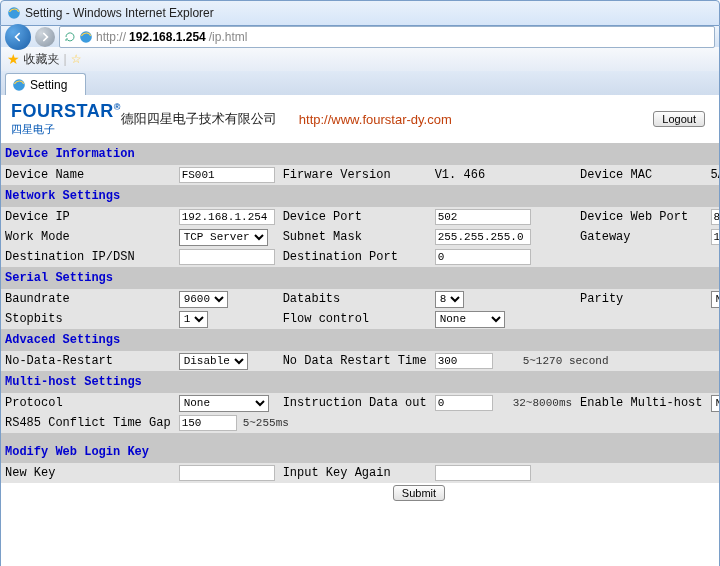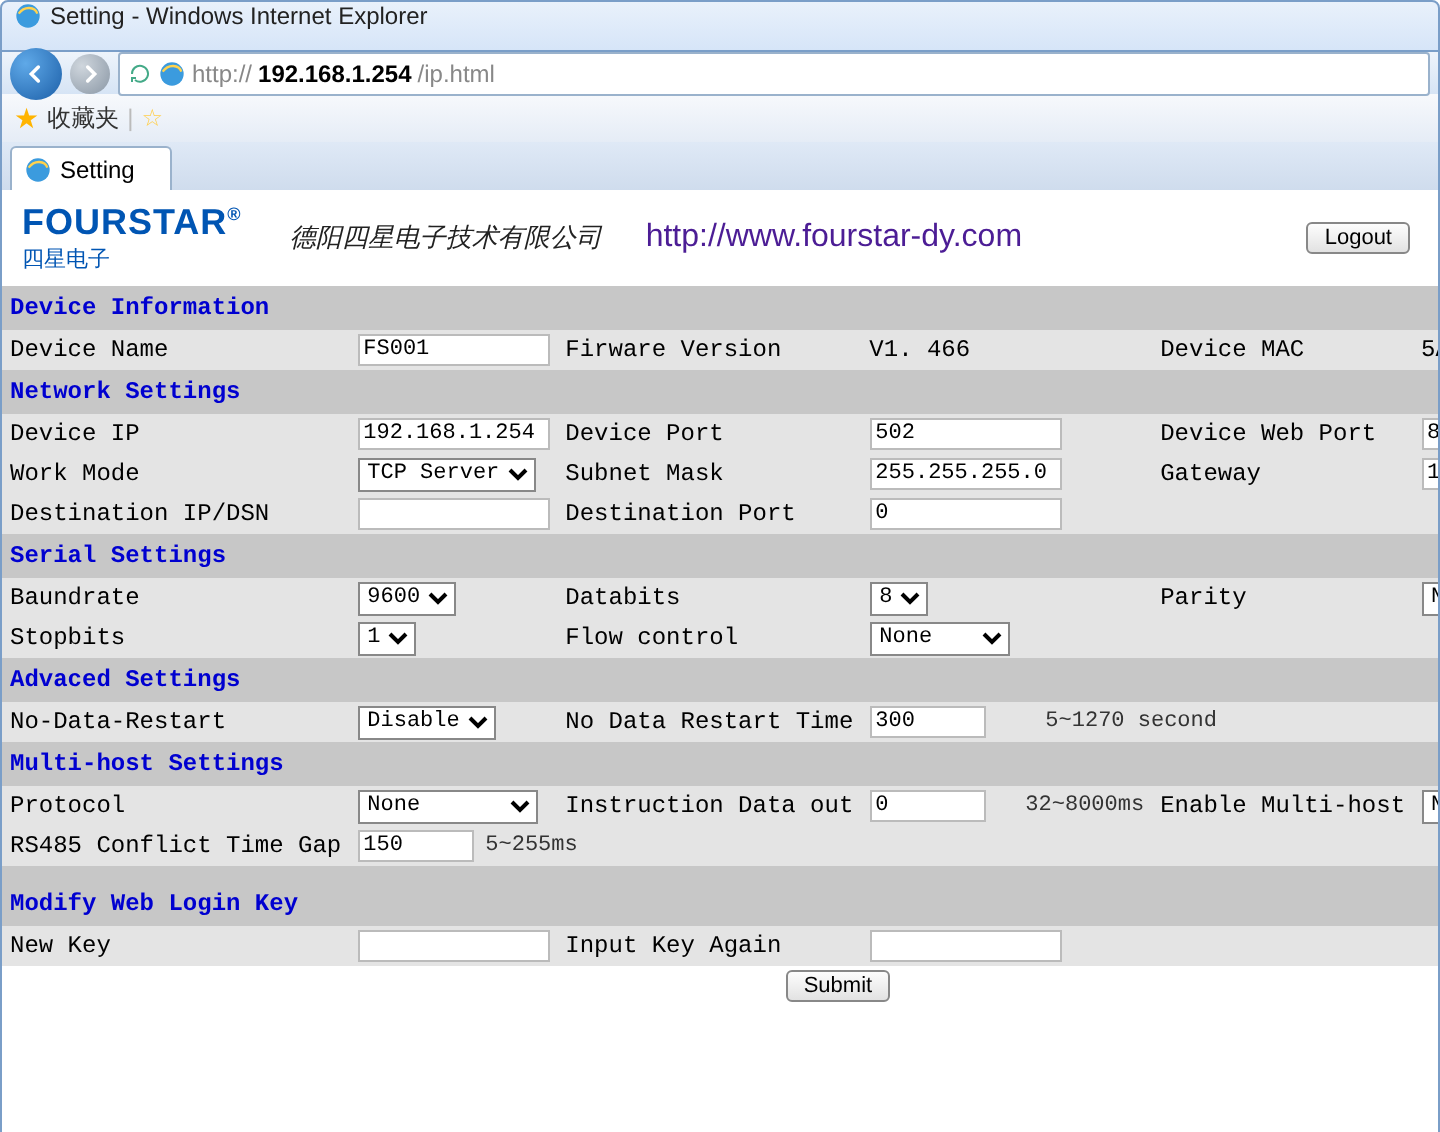--- a/index.html
+++ b/index.html
@@ -1,36 +1,36 @@
 <!DOCTYPE html>
 <html><head>
 <meta charset="utf-8">
 <style>
   body { margin:0; font-family:"Microsoft YaHei","SimSun",Arial,sans-serif; font-size:12px; background:#f4e9c9; color:#000; }
   .stage { width:720px; height:566px; background:#fff; position:relative; box-sizing:border-box; }
-  .titlebar { height:24px; background:linear-gradient(#e9f1fb,#d6e5f8); border:1px solid #7a9ec8; border-radius:4px 4px 0 0; display:flex; padding:0 6px; font-size:12px; color:#222; }
+  .titlebar { height:24px; background:linear-gradient(#e9f1fb,#d6e5f8); border:1px solid #7a9ec8; border-radius:4px 4px 0 0; display:flex; align-items:center; padding:0 6px; font-size:12px; color:#222; }
   .titlebar .ie-icon { width:14px; height:14px; margin-right:4px; }
   .chrome { height:21px; background:linear-gradient(#eef4fb,#d6e4f5); border-left:1px solid #7a9ec8; border-right:1px solid #7a9ec8; display:flex; align-items:center; padding:0 4px; gap:4px; }
   .navcircle { width:26px; height:26px; border-radius:50%; display:flex; align-items:center; justify-content:center; }
   .navcircle.back { background:radial-gradient(circle at 30% 30%,#5fa9e8,#1c5fa8); }
   .navcircle.fwd { background:radial-gradient(circle at 30% 30%,#cfd6dd,#8a97a5); width:20px; height:20px; }
   .navcircle svg { width:14px; height:14px; }
   .addr { flex:1; height:20px; background:#fff; border:1px solid #9ab2cc; border-radius:2px; display:flex; align-items:center; padding:0 4px; color:#666; gap:3px;}
   .addr .ie-mini { width:14px; height:14px; }
   .favbar { height:24px; background:linear-gradient(#f7f9fc,#e5ecf6); border-left:1px solid #7a9ec8; border-right:1px solid #7a9ec8; display:flex; align-items:center; padding:0 6px; gap:4px; font-size:12px; color:#333;}
   .favstar { color:#ffb400; font-size:14px; }
   .tabbar { height:22px; background:linear-gradient(#dfe9f6,#cfdced); border-left:1px solid #7a9ec8; border-right:1px solid #7a9ec8; display:flex; padding:2px 16px 0 4px; }
   .tab { background:#fff; border:1px solid #9ab2cc; border-bottom:none; border-radius:3px 3px 0 0; padding:2px 18px 2px 6px; display:flex; align-items:center; gap:4px; font-size:12px; }
   .page { border:1px solid #7a9ec8; border-top:none; background:#fff; height:521px; box-sizing:border-box; overflow:hidden; position:relative;}
   .topstrip { display:flex; align-items:center; padding:6px 10px 6px 10px; }
   .logo { font-weight:bold; color:#0055b3; font-size:18px; letter-spacing:0.5px;}
   .logo .r { font-size:9px; vertical-align:super; }
   .logo2 { font-size:11px; color:#0055b3; }
-  .co { margin-left:24px; font-size:13px; color:#222;font-style:italic; }
-  .url { margin-left:22px; font-size:16px; color:#4c1d95;}
+  .co { margin-left:0; font-size:13px; color:#222; }
+  .url { margin-left:22px; font-size:13px; color:#c2410c;}
   .logout { margin-left:auto; margin-right:4px; }
   button.btn { background:linear-gradient(#fdfdfd,#e2e2e2); border:1px solid #888; border-radius:3px; padding:1px 8px; font-size:11px; cursor:pointer;}
   table.cfg { width:100%; border-collapse:collapse; font-family:"SimSun","Courier New",monospace; font-size:12px;}
   table.cfg td { border:0; padding:1px 4px; height:18px; vertical-align:middle; white-space:nowrap;}
   tr.shead td { background:#c7c7c7; color:#0000d0; font-weight:bold; font-family:"SimSun","Courier New",monospace; padding:2px 4px;}
   tr.row td { background:#e4e4e4; }
   tr.gap td { background:#c7c7c7; height:8px; padding:0; }
   .c1 { width:130px; }
   .c2 { width:120px; }
   .c3 { width:130px; }

